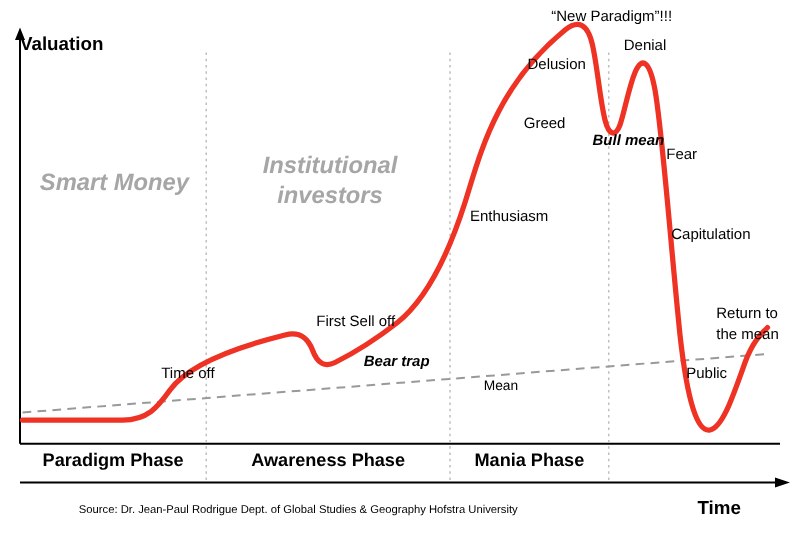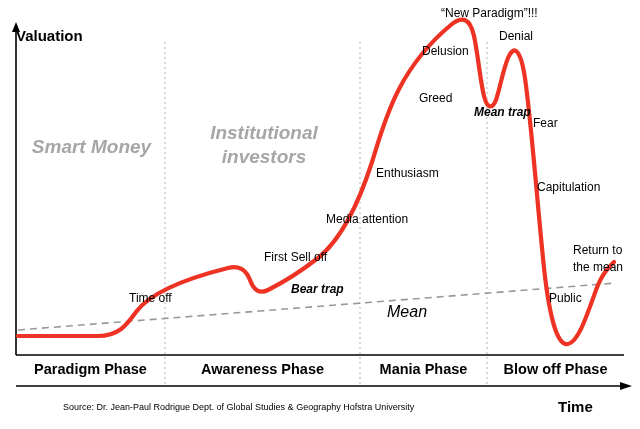--- a/index.html
+++ b/index.html
@@ -42,22 +42,21 @@
     font-size: 12px;
     color: #000000;
   }
   .anno-italic {
     font-size: 12px;
     font-style: italic;
     font-weight: bold;
     color: #000000;
   }
   .anno-italic-plain {
-    font-size: 16px;
-    font-style: italic;
+    font-size: 11px;
     color: #000000;
   }
   .source {
     font-size: 9px;
     color: #000000;
   }
   svg.layer {
     position: absolute;
     left: 0;
     top: 0;
@@ -111,41 +110,39 @@
 
   <div class="lbl stage-name" style="left:24px; top:136px; width:135px;">Smart Money</div>
 
   <div class="lbl stage-name" style="left:178px; top:122px; width:172px;">Institutional</div>
   <div class="lbl stage-name" style="left:178px; top:146px; width:172px;">investors</div>
 
 
   <div class="lbl phase" style="left:16px; top:361px; width:149px;">Paradigm Phase</div>
   <div class="lbl phase" style="left:165px; top:361px; width:195px;">Awareness Phase</div>
   <div class="lbl phase" style="left:360px; top:361px; width:127px;">Mania Phase</div>
-  <div class="lbl phase" style="left:487px; top:361px; width:137px;">Blow off Phase</div>
 
   <div class="lbl anno" style="left:129px; top:292px;">Time off</div>
 
-  <div class="lbl anno" style="left:264px; top:251px;">First Sell off</div>
+  <div class="lbl anno" style="left:253px; top:251px;">First Sell off</div>
 
   <div class="lbl anno-italic" style="left:291px; top:283px;">Bear trap</div>
 
-  <div class="lbl anno" style="left:326px; top:213px;">Media attention</div>
 
   <div class="lbl anno" style="left:376px; top:167px;">Enthusiasm</div>
 
   <div class="lbl anno" style="left:419px; top:92px;">Greed</div>
 
   <div class="lbl anno" style="left:422px; top:45px;">Delusion</div>
 
   <div class="lbl anno" style="left:441px; top:7px;">“New Paradigm”!!!</div>
 
   <div class="lbl anno" style="left:499px; top:30px;">Denial</div>
 
-  <div class="lbl anno-italic" style="left:474px; top:106px;">Mean trap</div>
+  <div class="lbl anno-italic" style="left:474px; top:106px;">Bull mean</div>
 
 
   <div class="lbl anno" style="left:533px; top:117px;">Fear</div>
 
   <div class="lbl anno" style="left:537px; top:181px;">Capitulation</div>
 
   <div class="lbl anno" style="left:549px; top:292px;">Public</div>
 
   <div class="lbl anno" style="left:573px; top:244px;">Return to</div>
   <div class="lbl anno" style="left:573px; top:261px;">the mean</div>

